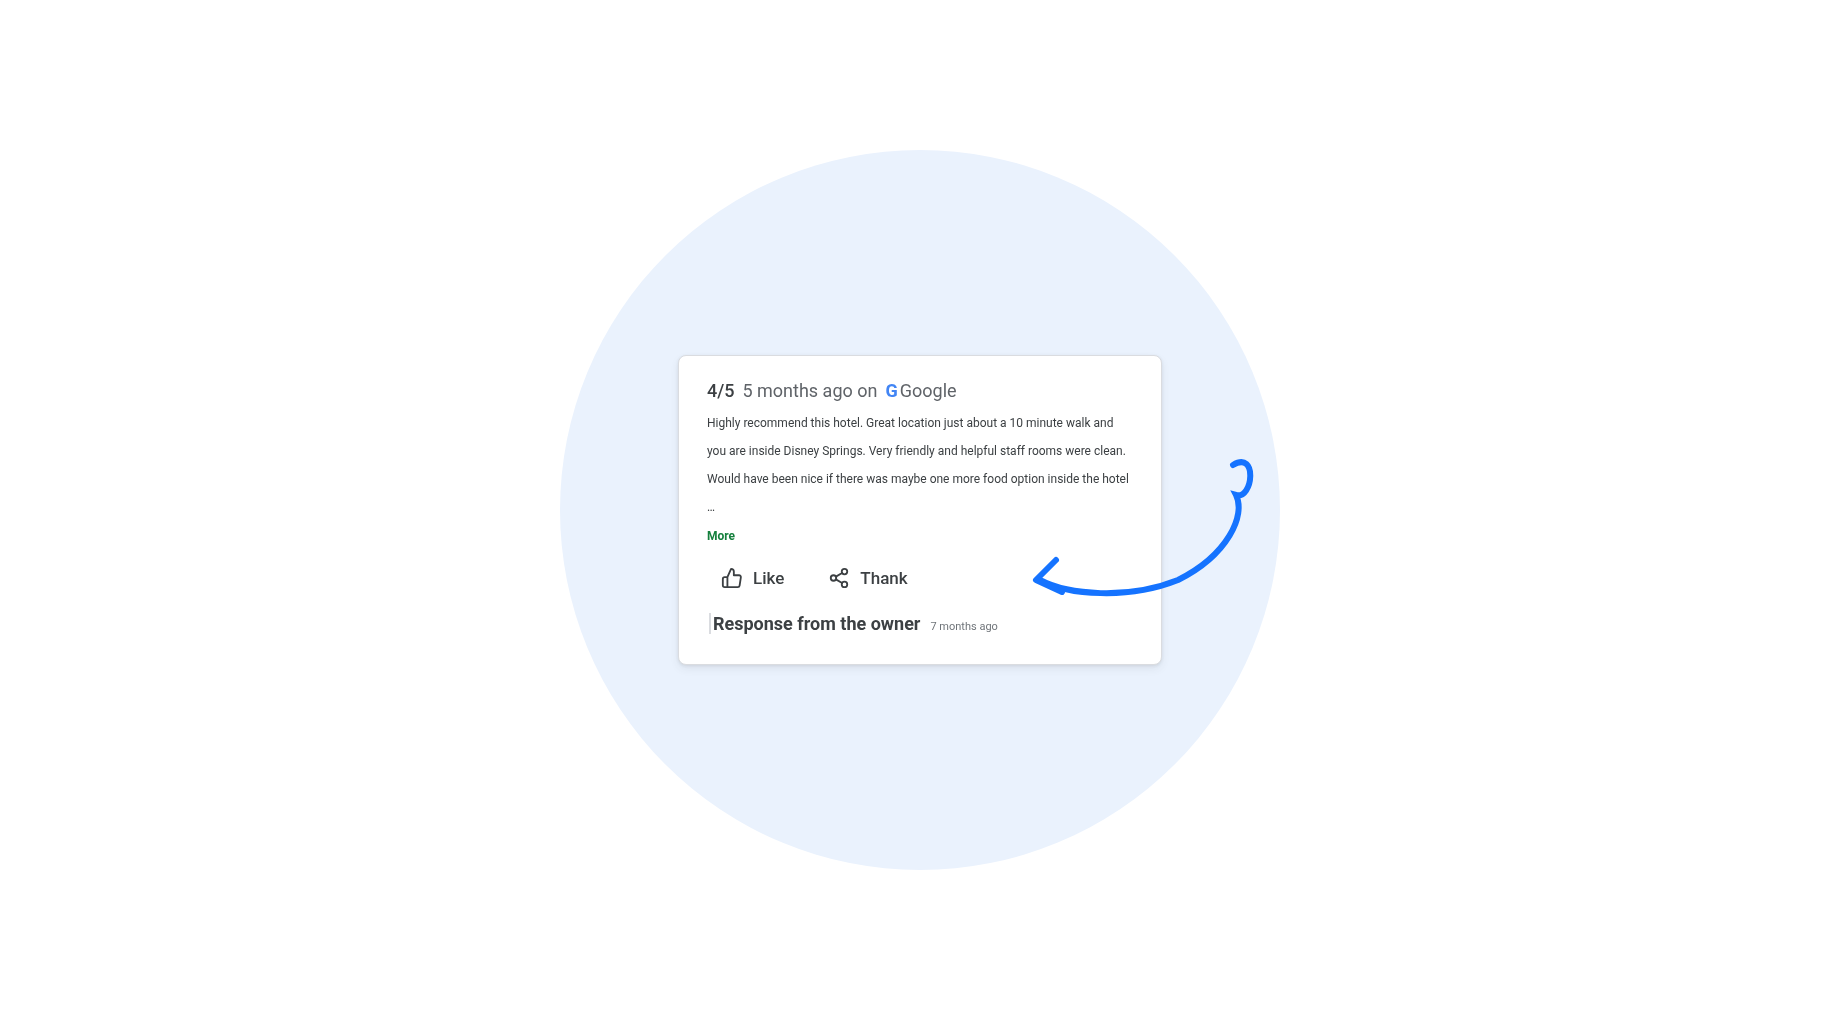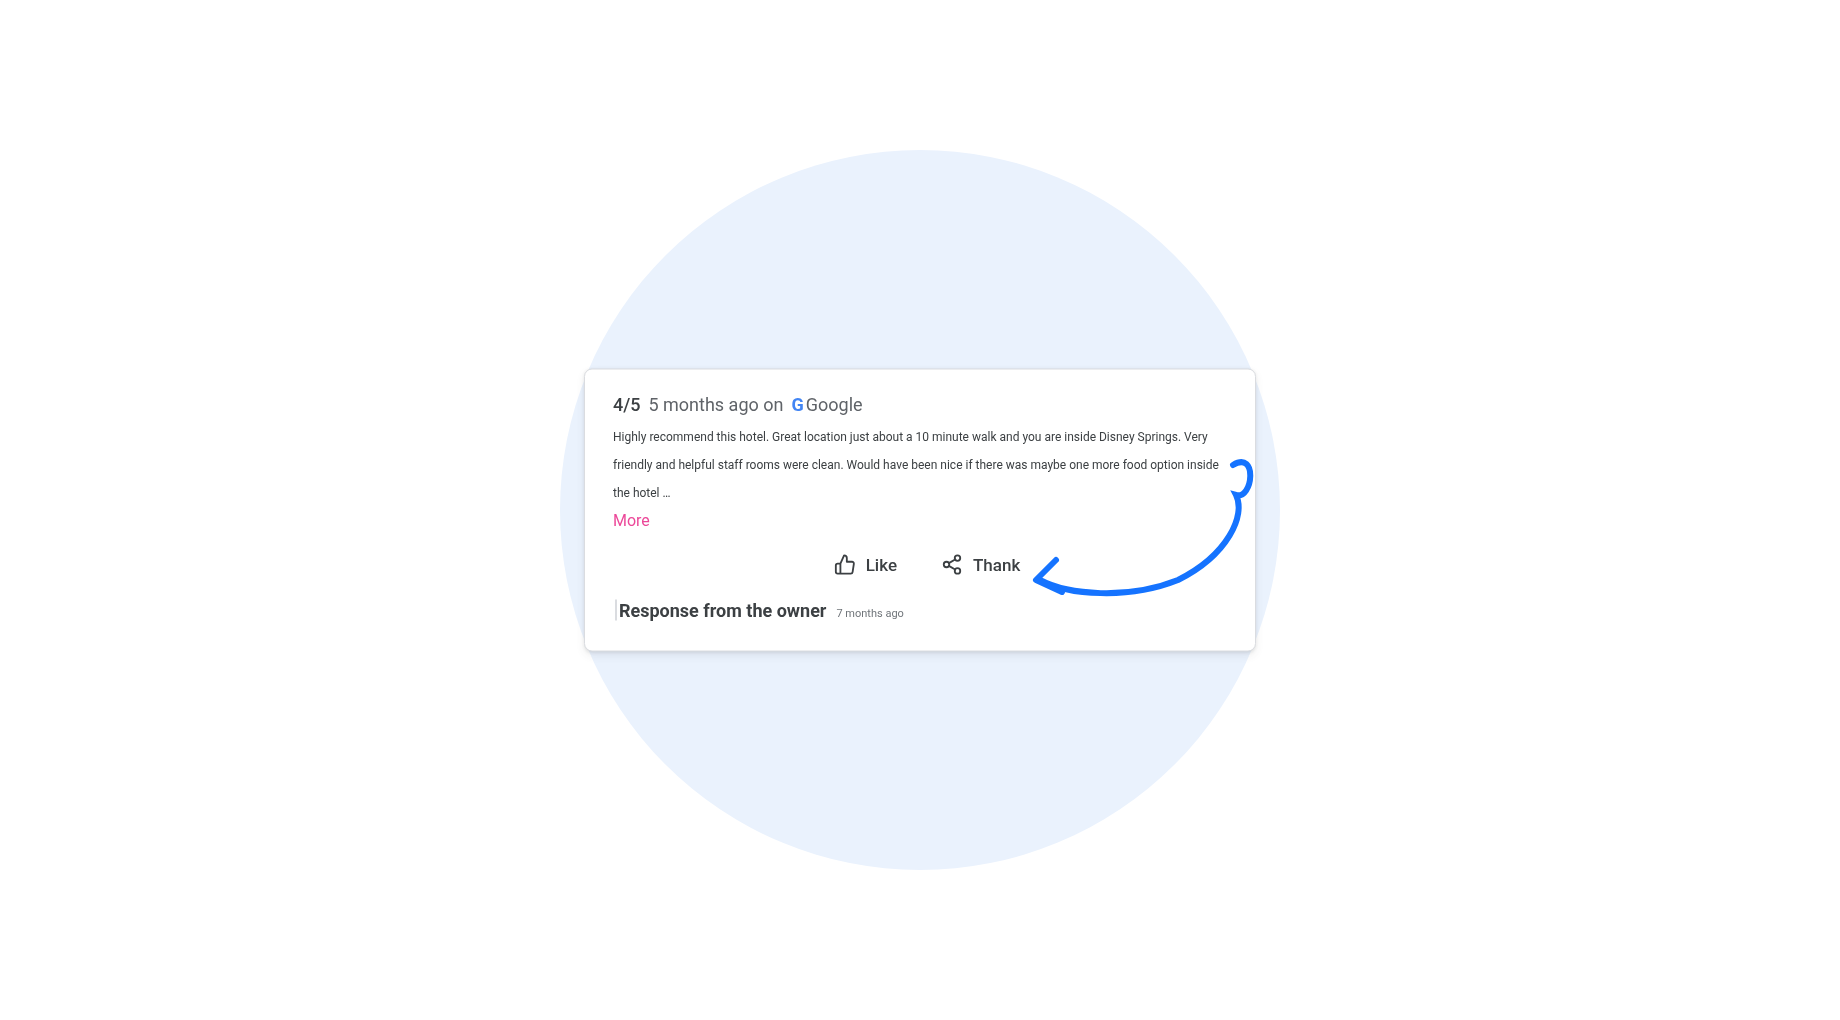--- a/index.html
+++ b/index.html
@@ -17,21 +17,21 @@
       height: 720px;
       border-radius: 50%;
       background: #eaf2fd;
       left: 50%;
       top: 50%;
       transform: translate(-50%, -50%);
       z-index: 0;
     }
     .review-card {
       position: absolute;
-      width: 672px;
+      width: 484px;
       left: 50%;
       top: 50%;
       transform: translate(-50%, -50%);
       background: #ffffff;
       border: 1px solid #dadce0;
       border-radius: 8px;
       box-shadow: 0 1px 3px rgba(60,64,67,0.1), 0 4px 8px rgba(60,64,67,0.08);
       padding: 24px 28px 28px 28px;
       z-index: 2;
     }
@@ -58,33 +58,32 @@
     .g-logo span:nth-child(2){color:#EA4335;}
     .g-logo span:nth-child(3){color:#FBBC05;}
     .g-logo span:nth-child(4){color:#34A853;}
     .review-body {
       font-size: 12px;
       line-height: 28px;
       color: #3c4043;
       margin-bottom: 4px;
     }
     .more-link {
-      color: #ec4899;
-      font-weight: 400;
-      font-size: 16px;
+      color: #15803d;
+      font-weight: 700;
+      font-size: 12px;
       cursor: pointer;
       display: inline-block;
       margin-bottom: 24px;
     }
     .actions {
       display: flex;
       gap: 44px;
       padding-left: 14px;
       margin-bottom: 24px;
-      justify-content: center;
     }
     .action-btn {
       display: inline-flex;
       align-items: center;
       gap: 10px;
       font-size: 17px;
       font-weight: 500;
       color: #3c4043;
       cursor: pointer;
     }

